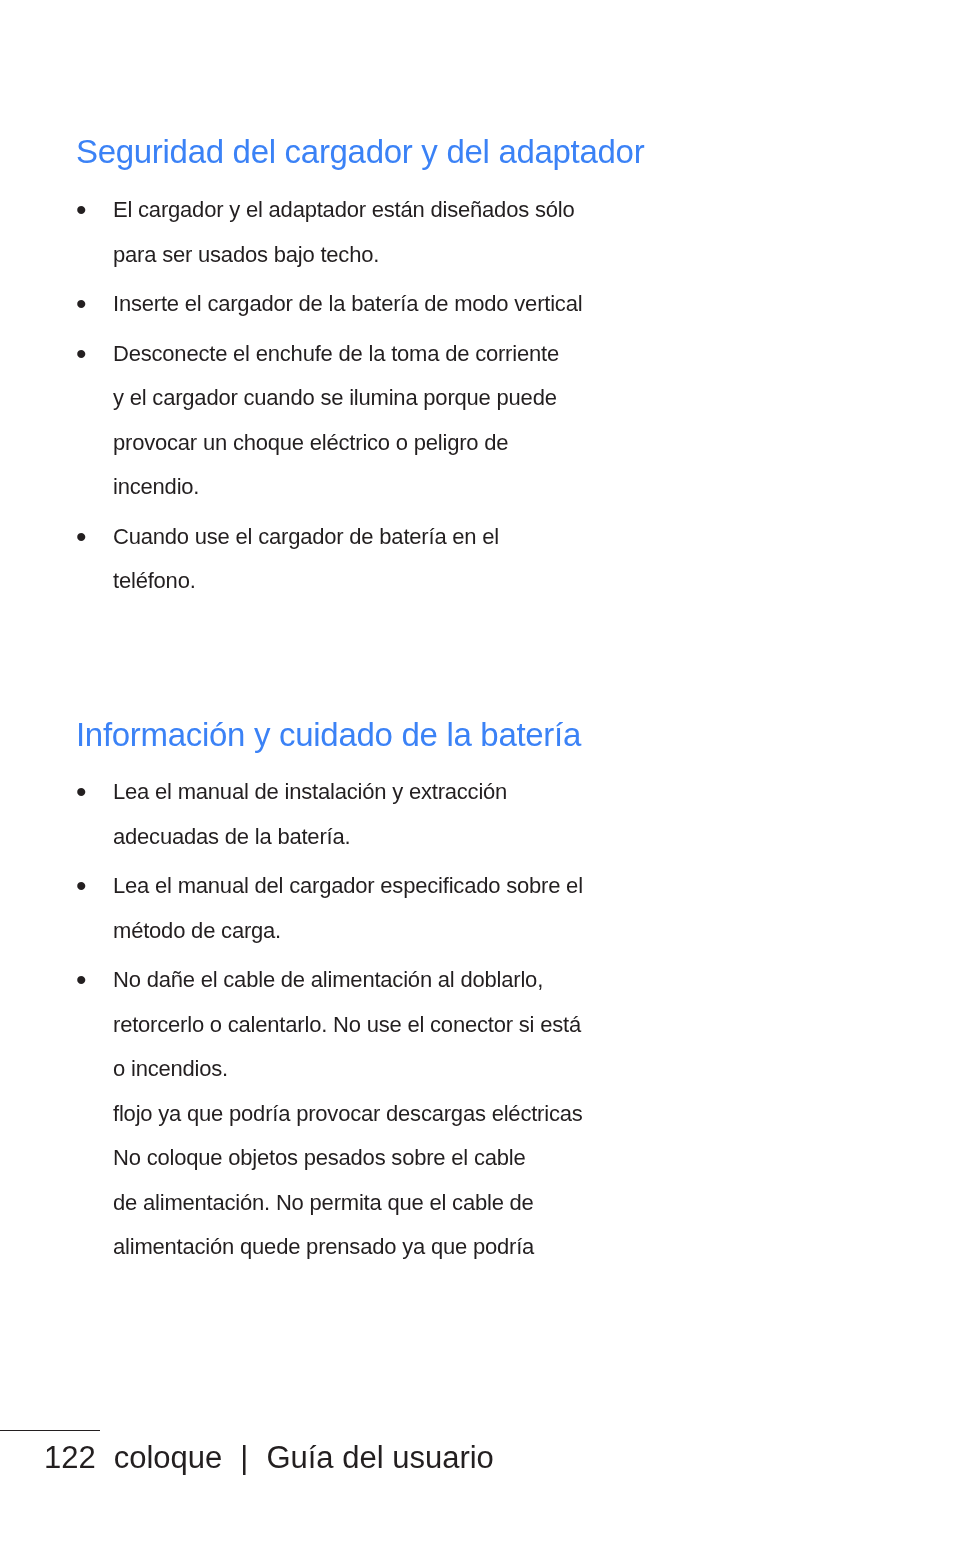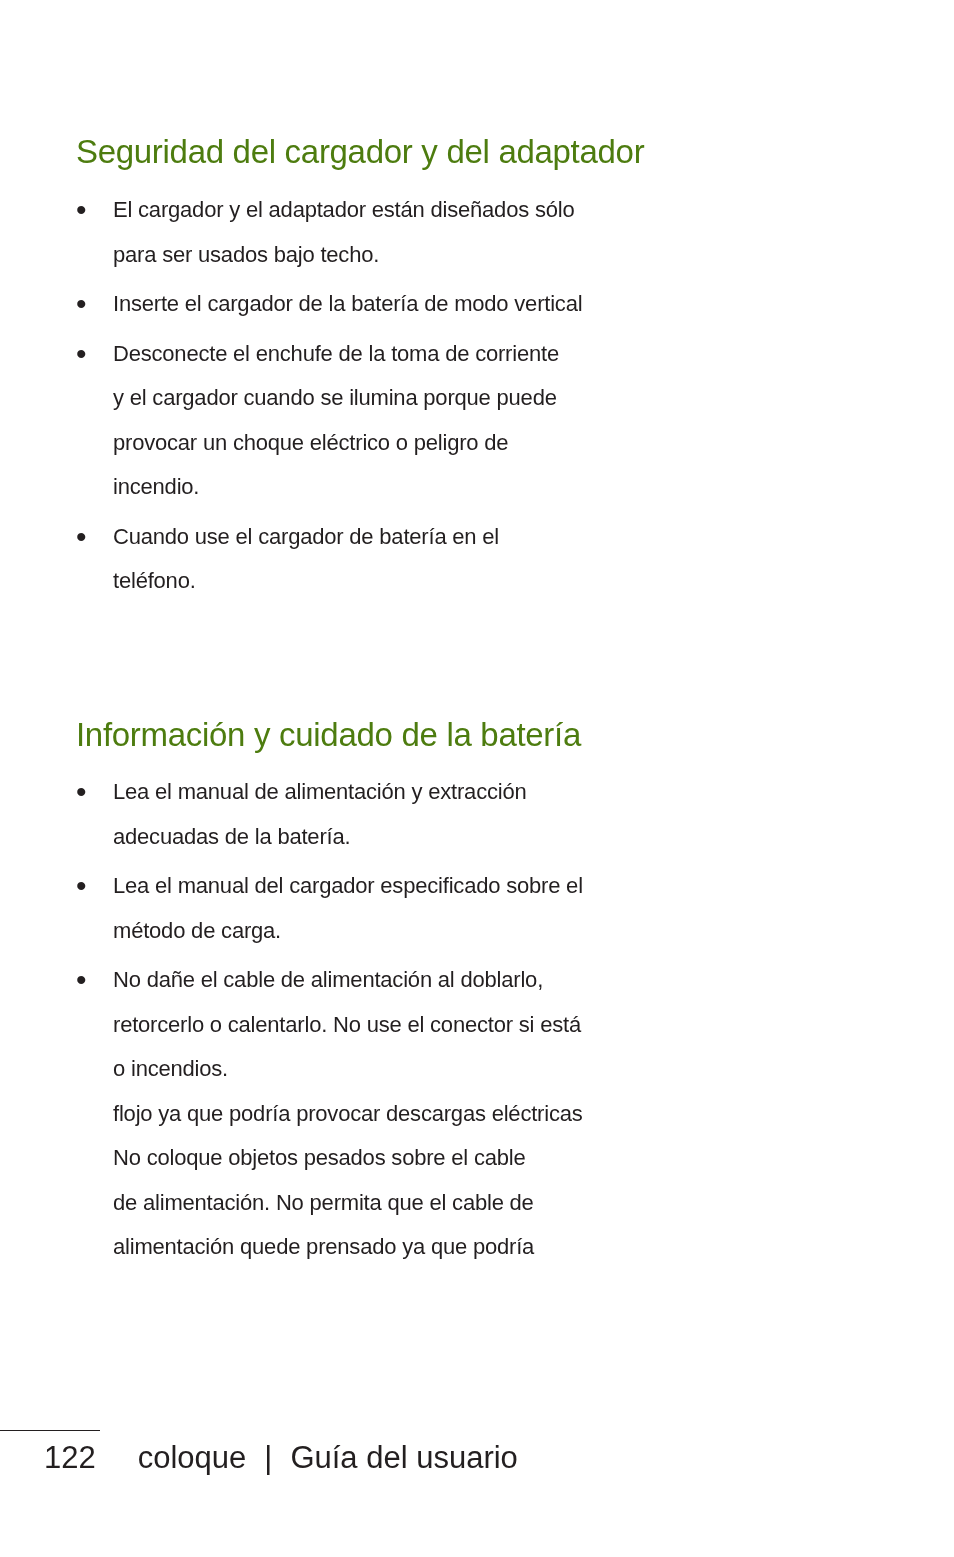--- a/index.html
+++ b/index.html
@@ -4,42 +4,42 @@
   <style>
     html, body { margin: 0; padding: 0; background: #ffffff; }
     body {
       width: 954px; height: 1557px; position: relative; overflow: hidden;
       font-family: "Liberation Sans", "DejaVu Sans", sans-serif;
       color: #231f20;
     }
     .heading {
       position: absolute; left: 76px; margin: 0;
       font-size: 33px; font-weight: normal; letter-spacing: -0.3px;
-      color: #4d7c0f; white-space: nowrap;
+      color: #3b82f6; white-space: nowrap;
     }
     .list { position: absolute; left: 76px; margin: 0; padding: 0; list-style: none; }
     .item { position: relative; padding-left: 37px; }
     .bullet {
       position: absolute; left: 0; top: 0;
       font-size: 30px; line-height: 44.5px;
     }
     .line {
       display: block; font-size: 22px; line-height: 44.5px;
       white-space: nowrap; font-weight: 300; letter-spacing: -0.2px;
     }
     .item + .item { margin-top: 5px; }
     .rule {
       position: absolute; left: 0; top: 1430px; width: 100px; height: 0;
       border-top: 1.5px solid #231f20;
     }
     .footer {
       position: absolute; left: 44px; top: 1440px; font-size: 31px;
       white-space: nowrap; font-weight: 300;
     }
-    .footer .page-num { margin-right: 42px; }
+    .footer .page-num { margin-right: 18px; }
     .footer .sep { margin: 0 18px; }
   </style>
 </head>
 <body>
 
 <h2 class="heading" style="top:133px">Seguridad del cargador y del adaptador</h2>
 <ul class="list" style="top:188px">
   <li class="item">
     <span class="bullet">•</span>
     <span class="line">El cargador y el adaptador están diseñados sólo</span>
@@ -60,21 +60,21 @@
     <span class="bullet">•</span>
     <span class="line">Cuando use el cargador de batería en el</span>
     <span class="line">teléfono.</span>
   </li>
 </ul>
 
 <h2 class="heading" style="top:716px">Información y cuidado de la batería</h2>
 <ul class="list" style="top:770px">
   <li class="item">
     <span class="bullet">•</span>
-    <span class="line">Lea el manual de alimentación y extracción</span>
+    <span class="line">Lea el manual de instalación y extracción</span>
     <span class="line">adecuadas de la batería.</span>
   </li>
   <li class="item">
     <span class="bullet">•</span>
     <span class="line">Lea el manual del cargador especificado sobre el</span>
     <span class="line">método de carga.</span>
   </li>
   <li class="item">
     <span class="bullet">•</span>
     <span class="line">No dañe el cable de alimentación al doblarlo,</span>

